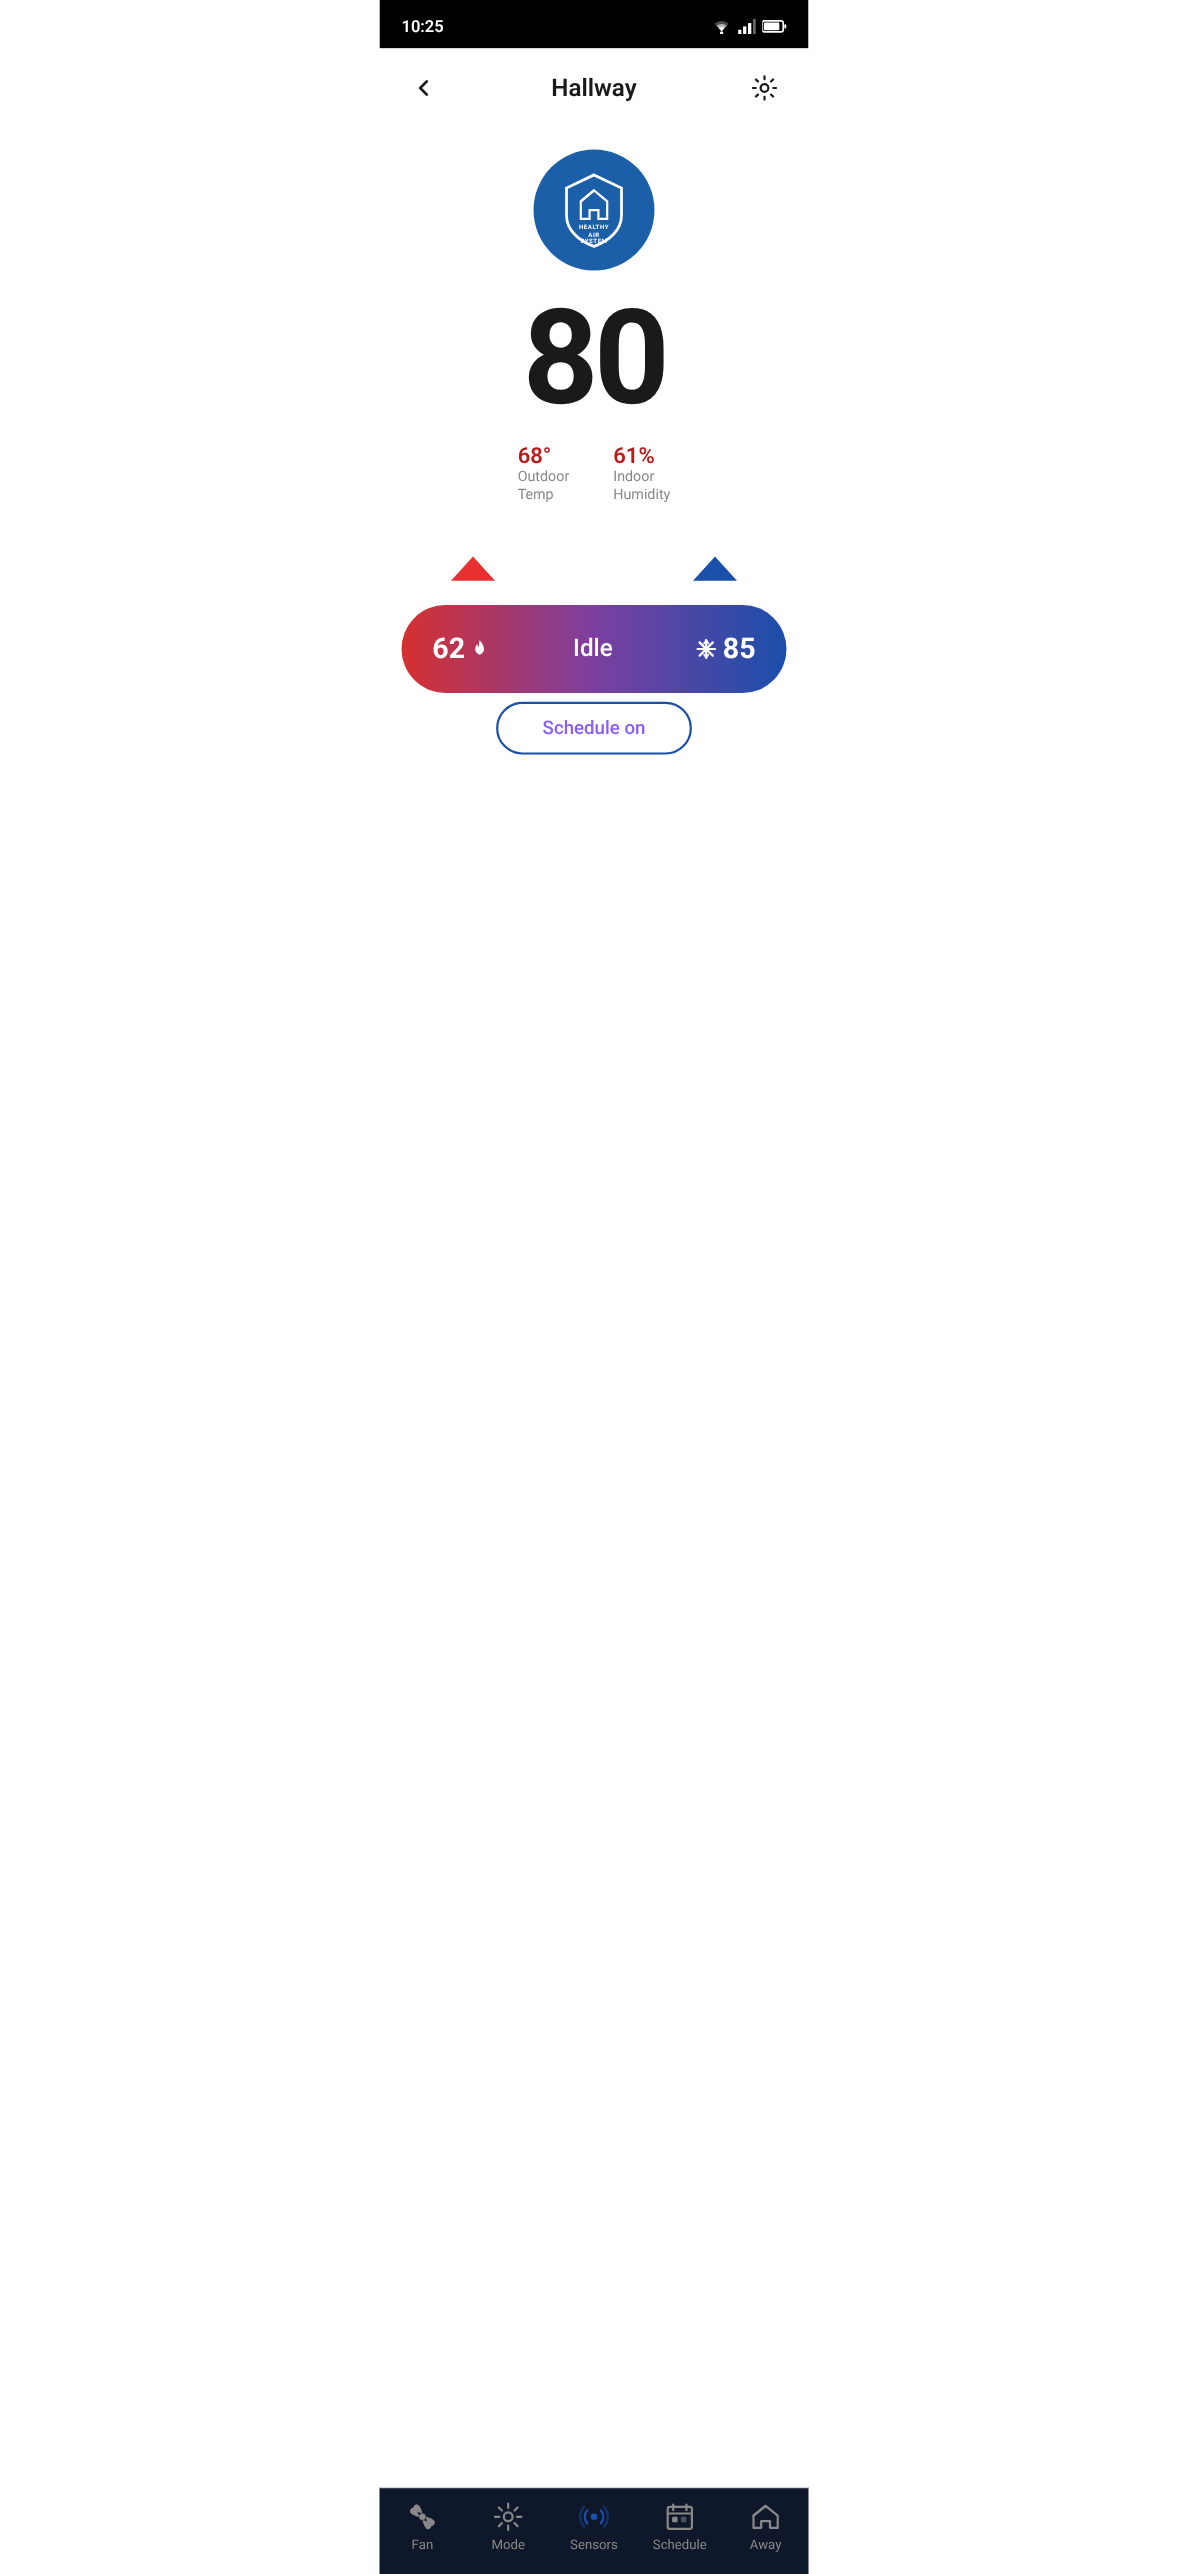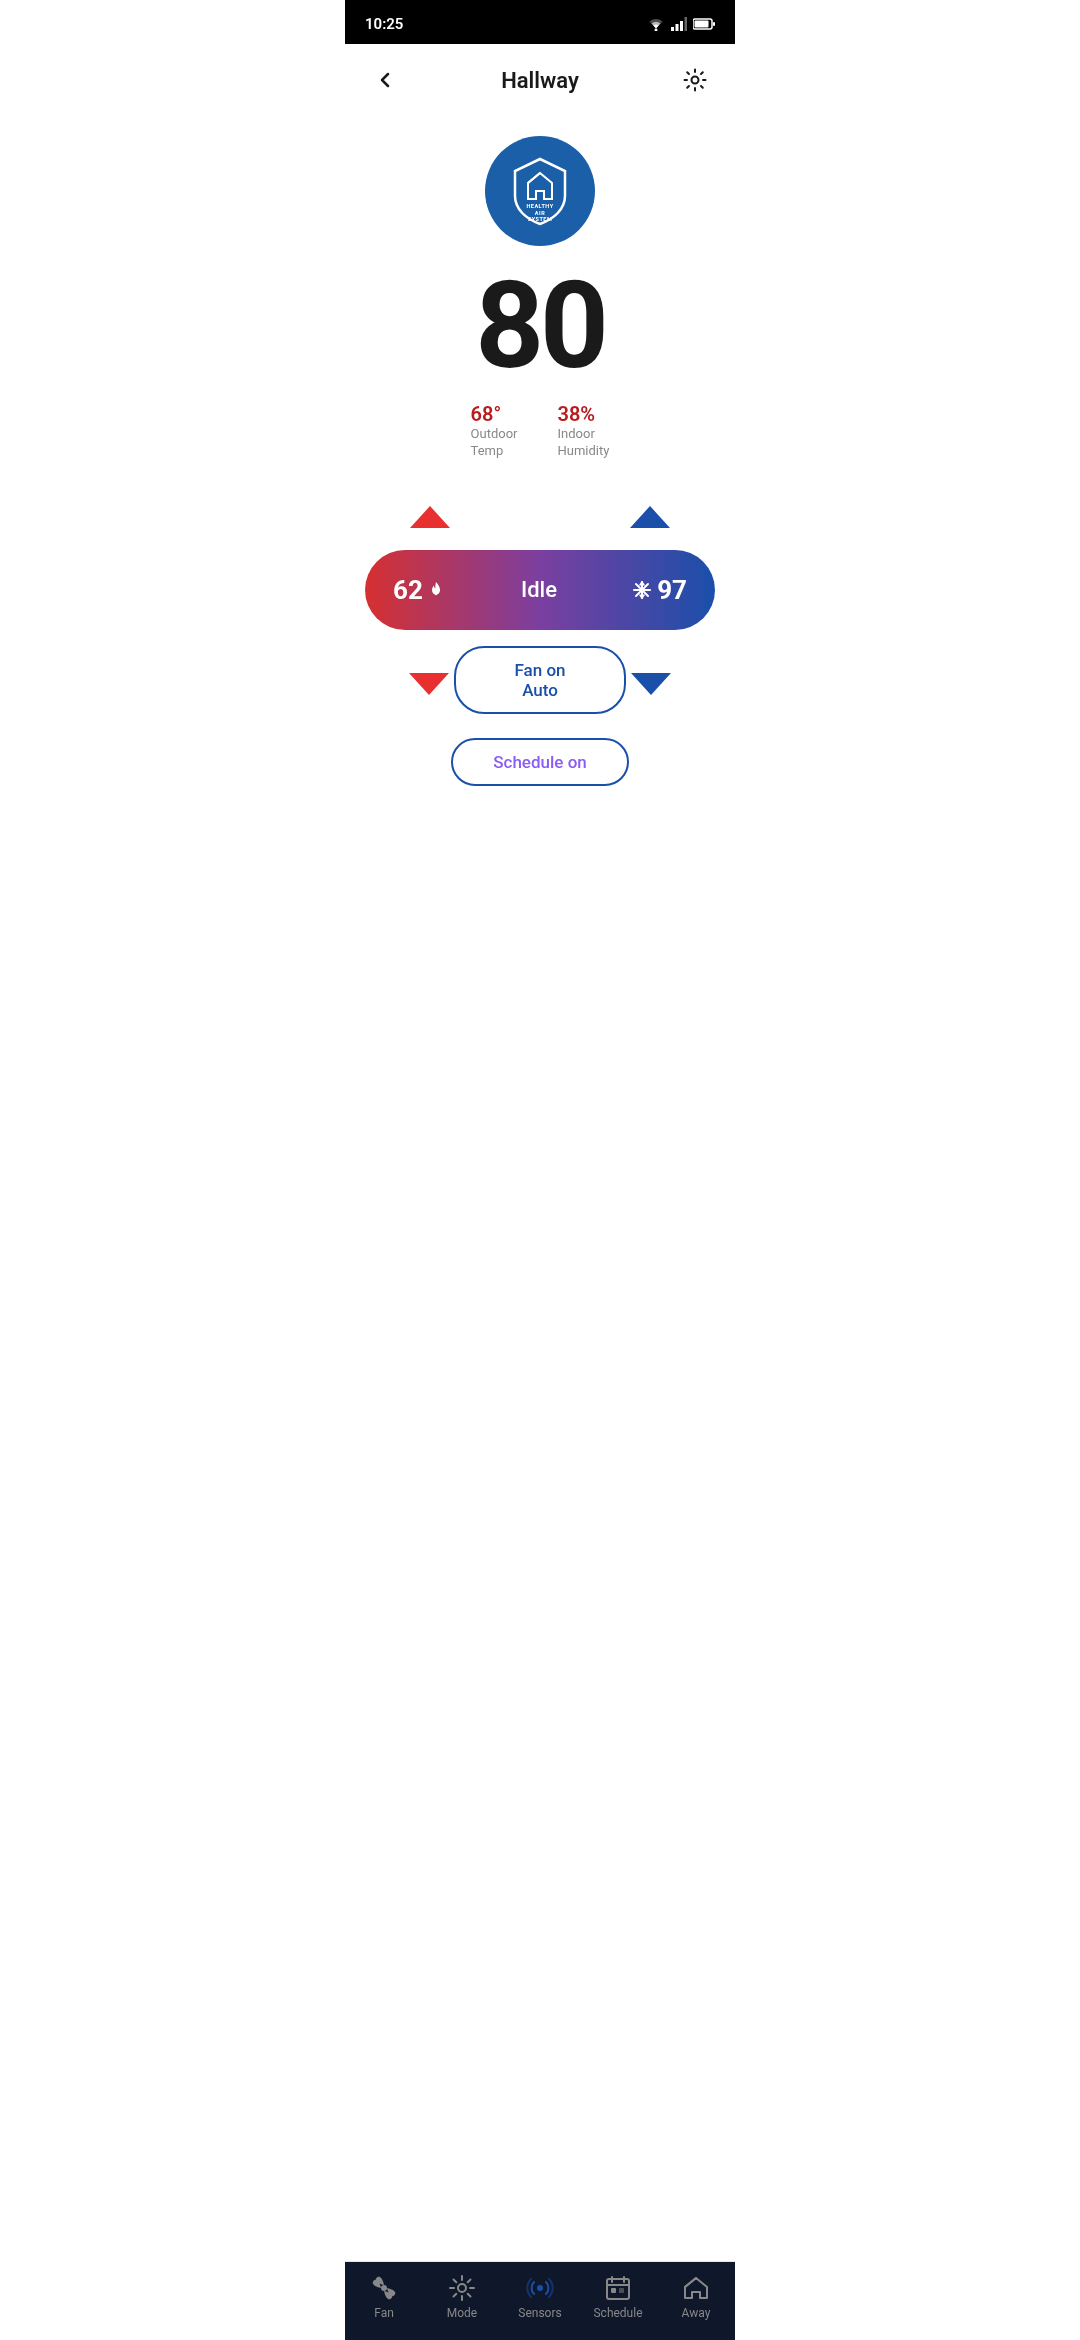--- a/index.html
+++ b/index.html
@@ -369,21 +369,21 @@
   </div>
 
   <div class="temp-display">80</div>
 
   <div class="stats-row">
     <div class="stat-item">
       <span class="stat-value">68°</span>
       <span class="stat-label">Outdoor<br>Temp</span>
     </div>
     <div class="stat-item">
-      <span class="stat-value">38%</span>
+      <span class="stat-value">61%</span>
       <span class="stat-label">Indoor<br>Humidity</span>
     </div>
   </div>
 
   <div class="controls-section">
 
     <div class="arrows-up-row">
       <div class="arrow-btn">
         <div class="arrow-up"></div>
       </div>
@@ -405,33 +405,24 @@
         <svg width="18" height="18" viewBox="0 0 18 18">
           <line x1="9" y1="1" x2="9" y2="17" stroke="white" stroke-width="2" stroke-linecap="round"></line>
           <line x1="1" y1="9" x2="17" y2="9" stroke="white" stroke-width="2" stroke-linecap="round"></line>
           <line x1="3" y1="3" x2="15" y2="15" stroke="white" stroke-width="2" stroke-linecap="round"></line>
           <line x1="15" y1="3" x2="3" y2="15" stroke="white" stroke-width="2" stroke-linecap="round"></line>
           <line x1="9" y1="1" x2="7" y2="4" stroke="white" stroke-width="1.5" stroke-linecap="round"></line>
           <line x1="9" y1="1" x2="11" y2="4" stroke="white" stroke-width="1.5" stroke-linecap="round"></line>
           <line x1="9" y1="17" x2="7" y2="14" stroke="white" stroke-width="1.5" stroke-linecap="round"></line>
           <line x1="9" y1="17" x2="11" y2="14" stroke="white" stroke-width="1.5" stroke-linecap="round"></line>
         </svg>
-        <span>97</span>
+        <span>85</span>
       </div>
     </div>
 
-    <div class="arrows-down-row">
-      <div class="arrow-btn">
-        <div class="arrow-down"></div>
-      </div>
-      <button class="fan-auto-btn">Fan on Auto</button>
-      <div class="arrow-btn">
-        <div class="arrow-down-blue"></div>
-      </div>
-    </div>
 
     <button class="schedule-btn">Schedule on</button>
 
   </div>
 
   <div class="bottom-spacer"></div>
 </div>
 
 <nav class="bottom-nav">
 

